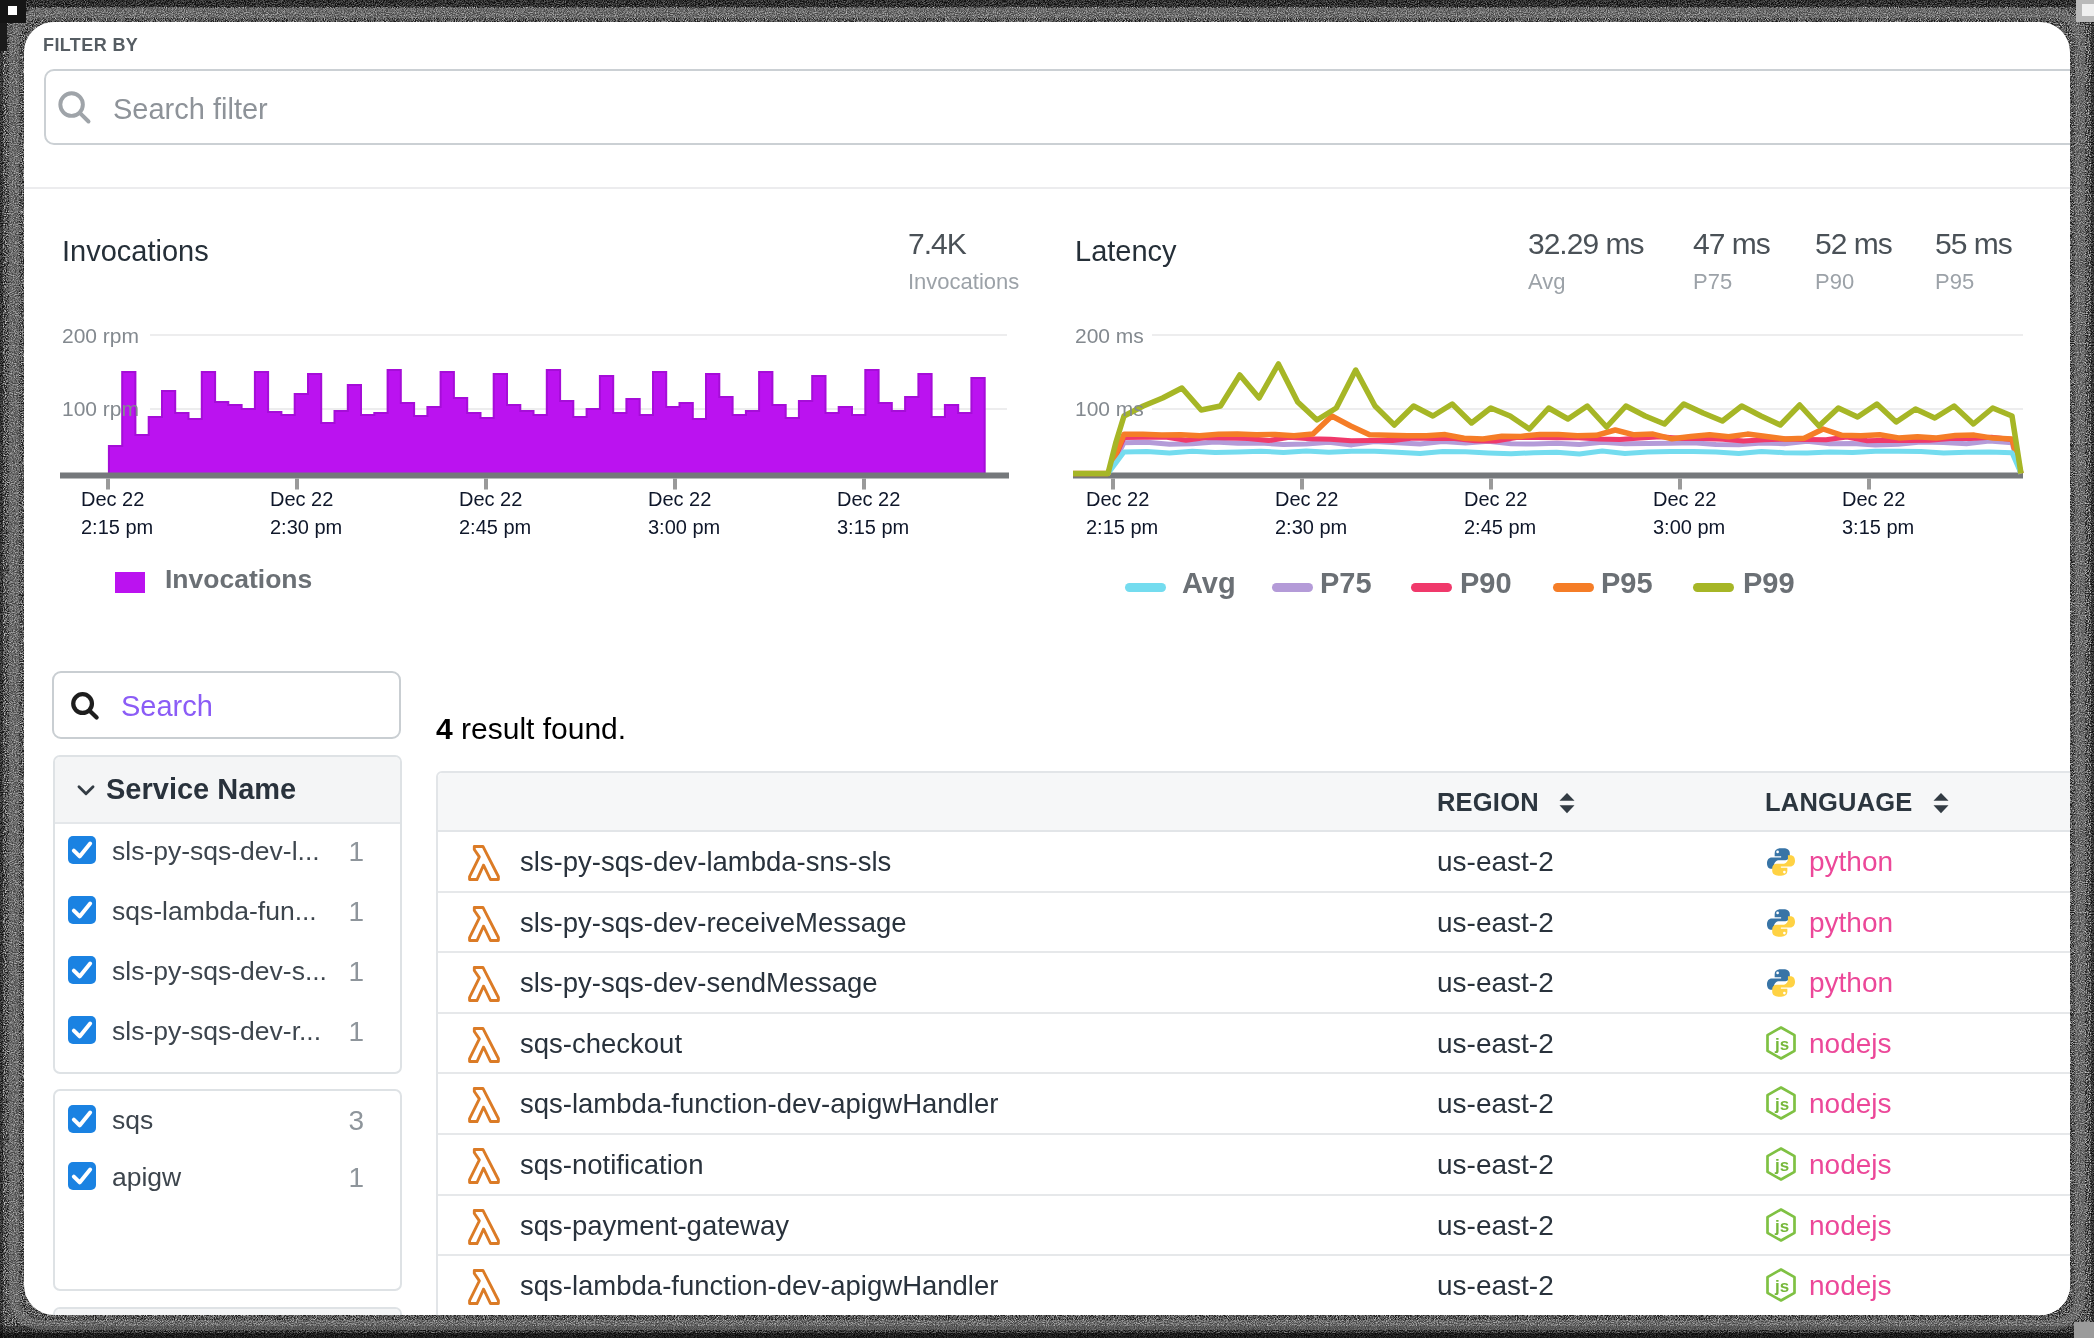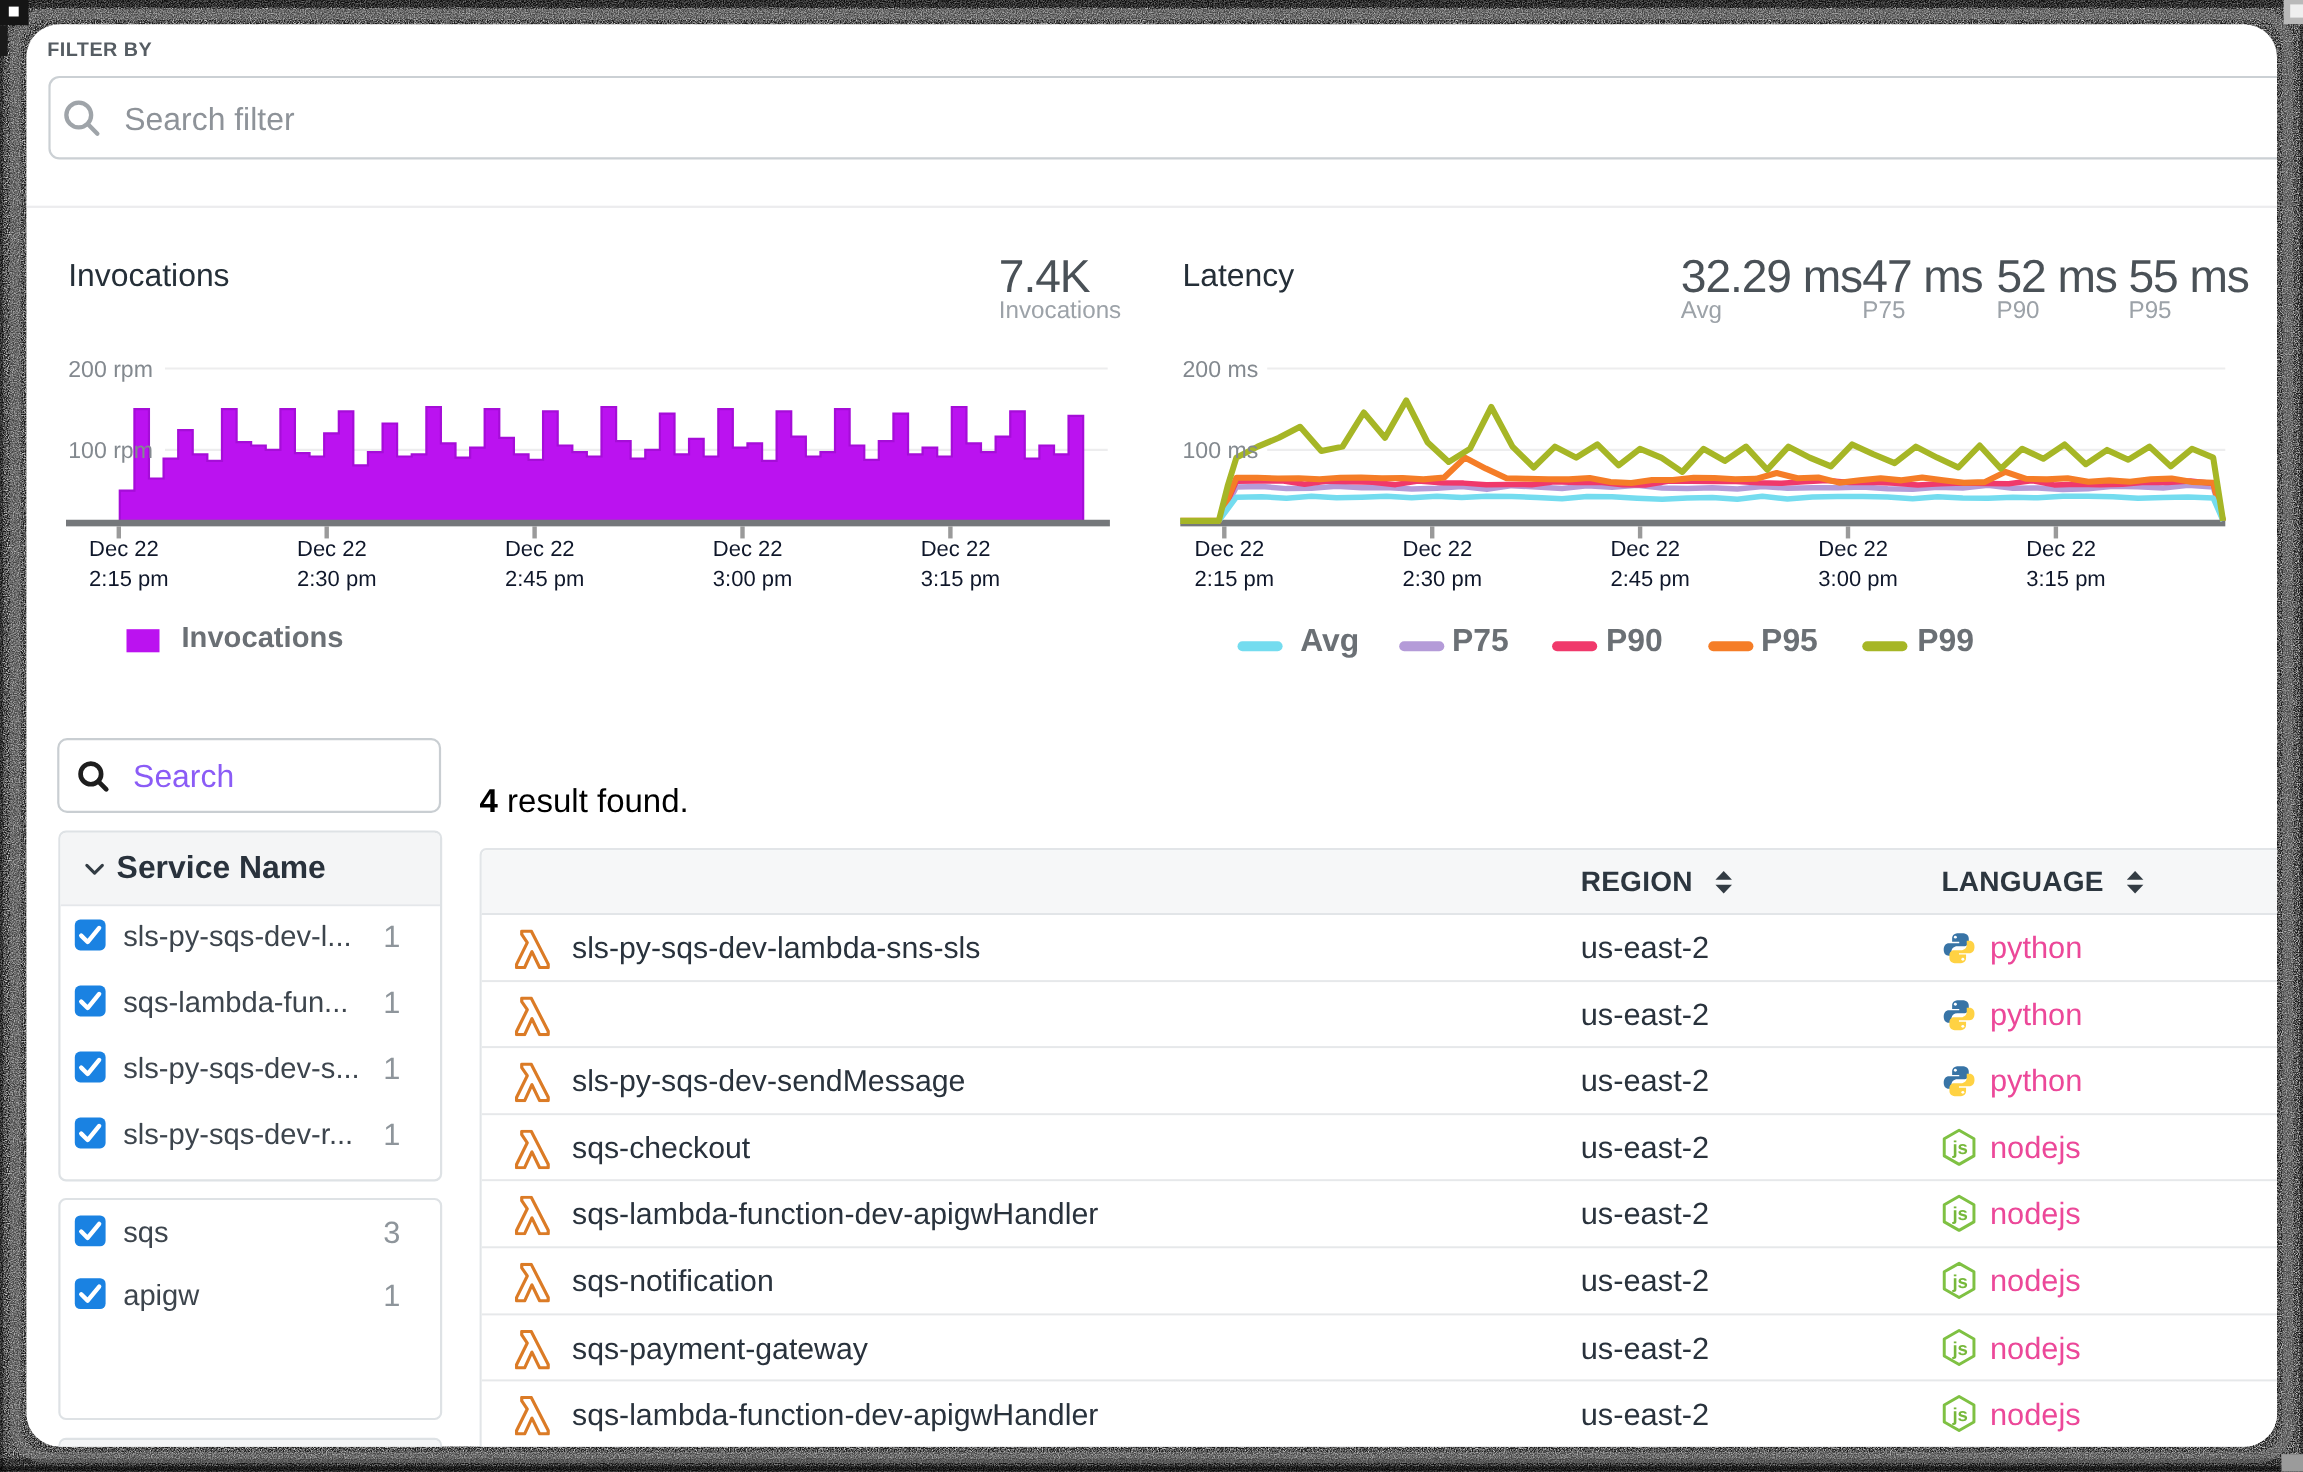--- a/index.html
+++ b/index.html
@@ -5,21 +5,21 @@
 body{position:relative;font-family:"Liberation Sans",sans-serif;background:#4d4d4d;color:#29323c}
 .noise{position:absolute;left:0;top:0}
 .corner{position:absolute}
 .panel{position:absolute;left:24px;top:22px;width:2046px;height:1293px;background:#fff;border-radius:30px;overflow:hidden}
 .filterby{position:absolute;left:19px;top:13px;font-size:18px;font-weight:bold;letter-spacing:.4px;color:#565d63}
 .search1{position:absolute;left:20px;top:47px;width:2100px;height:76px;border:2px solid #cbd0d4;border-radius:10px;background:#fff}
 .s1icon{position:absolute;left:30px;top:65px;width:41px;height:41px}
 .s1ph{position:absolute;left:89px;top:71px;font-size:29px;color:#8e9399}
 .sep1{position:absolute;left:0;top:165px;width:2046px;height:2px;background:#ececee}
 .ctitle{position:absolute;font-size:29px;color:#252f38}
-.bignum{position:absolute;font-size:42px;letter-spacing:-1px;color:#4a5157}
+.bignum{position:absolute;font-size:30px;letter-spacing:-1px;color:#4a5157}
 .smlab{position:absolute;font-size:22px;color:#9ca2a8}
 .chart{position:absolute;width:1020px;height:400px;top:198px}
 .xlab{position:absolute;width:170px;top:464px;text-align:left;font-size:20px;color:#0f172a;line-height:27.5px}
 .invleg{position:absolute;left:91px;top:550px;width:30px;height:21px;background:#bb12f0}
 .invlegtxt{position:absolute;left:141px;top:542px;font-size:26.5px;font-weight:bold;color:#6b7075}
 .pill{position:absolute;top:561px;width:41px;height:9px;border-radius:4.5px}
 .legtxt{position:absolute;top:545px;font-size:29px;font-weight:bold;color:#6b7075}
 .search2{position:absolute;left:28px;top:649px;width:349px;height:68px;border:2px solid #c9ced2;border-radius:9px;background:#fff}
 .s2icon{position:absolute;left:44px;top:667px;width:34px;height:34px}
 .s2ph{position:absolute;left:97px;top:668px;font-size:29px;color:#8b5cf6}
@@ -274,20 +274,21 @@
             <path fill="#ffd243" d="M24.2 44.5c5.8 0 9.3-2.5 9.3-7.2v-4.6h-9.7v-1.9h13.9c4.6 0 7.3-3.4 7.3-8.6 0-5.3-2.4-8.5-7-8.5h-3.6v5.6c0 4.4-3.4 7.5-7.8 7.5h-9.3c-3.6 0-6.5 2.9-6.5 6.5v4c0 4.7 3.9 7.2 9.3 7.2h4.1z"></path>
             <circle cx="29.1" cy="39.1" r="2" fill="#fff"></circle>
           </svg>
           <span class="langtxt">python</span>
         </span>
       </div>
 <div class="trow">
         <svg viewBox="0 0 32 35" class="licon">
           <path d="M5.6 1.4 L14 1.4 L29 30.6 L29 33.6 L21.4 33.6 L14.6 19.6 L8.2 33.6 L1 33.6 L1 30.8 L10.5 11.6 L5.6 4.4 Z" fill="none" stroke="#db7b26" stroke-width="2.8" stroke-linejoin="round"></path>
         </svg>
+        <span class="fname">sls-py-sqs-dev-receiveMessage</span>
         <span class="region">us-east-2</span>
         <span class="langcell">
           <svg viewBox="0 0 48 48" class="pyicon">
             <path fill="#3874a6" d="M23.8 3.5c-5.8 0-9.3 2.5-9.3 7.2v4.6h9.7v1.9H10.3c-4.6 0-7.3 3.4-7.3 8.6 0 5.3 2.4 8.5 7 8.5h3.6v-5.6c0-4.4 3.4-7.5 7.8-7.5h9.3c3.6 0 6.5-2.9 6.5-6.5v-4c0-4.7-3.9-7.2-9.3-7.2h-4.1z"></path>
             <circle cx="18.9" cy="8.9" r="2" fill="#fff"></circle>
             <path fill="#ffd243" d="M24.2 44.5c5.8 0 9.3-2.5 9.3-7.2v-4.6h-9.7v-1.9h13.9c4.6 0 7.3-3.4 7.3-8.6 0-5.3-2.4-8.5-7-8.5h-3.6v5.6c0 4.4-3.4 7.5-7.8 7.5h-9.3c-3.6 0-6.5 2.9-6.5 6.5v4c0 4.7 3.9 7.2 9.3 7.2h4.1z"></path>
             <circle cx="29.1" cy="39.1" r="2" fill="#fff"></circle>
           </svg>
           <span class="langtxt">python</span>
         </span>

